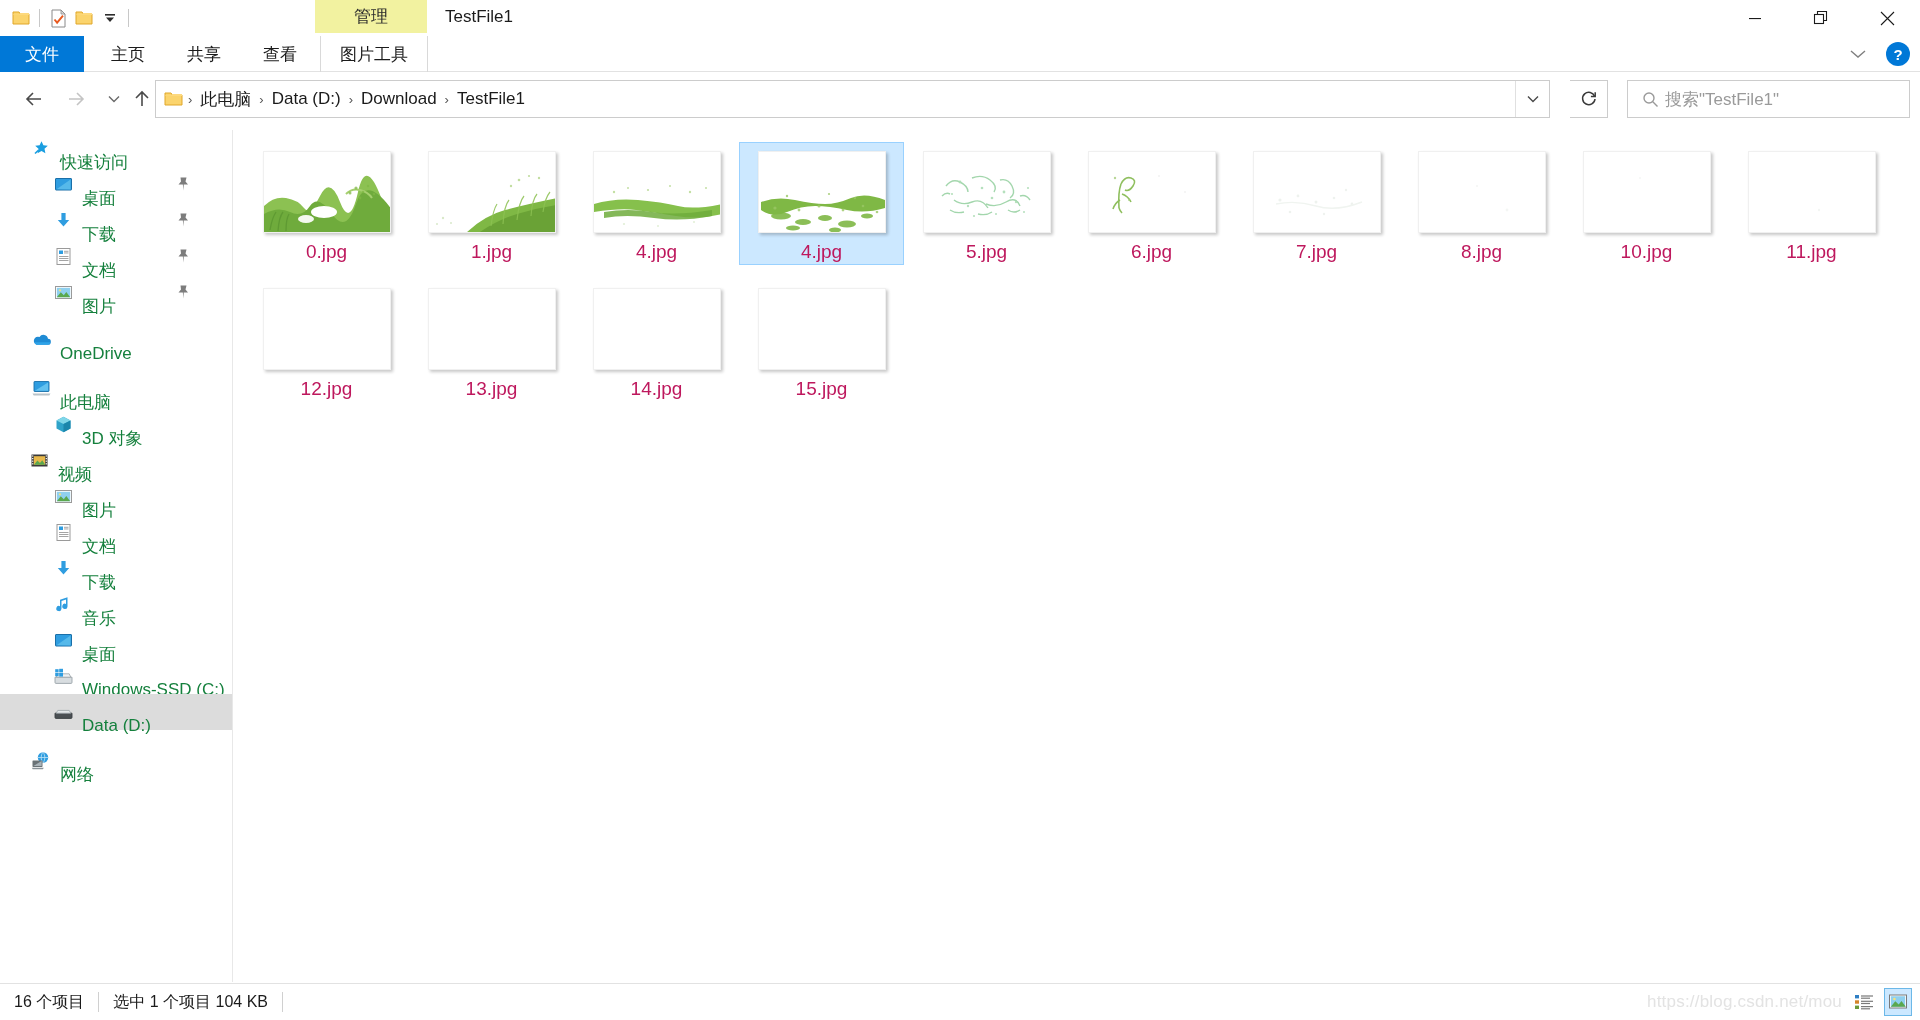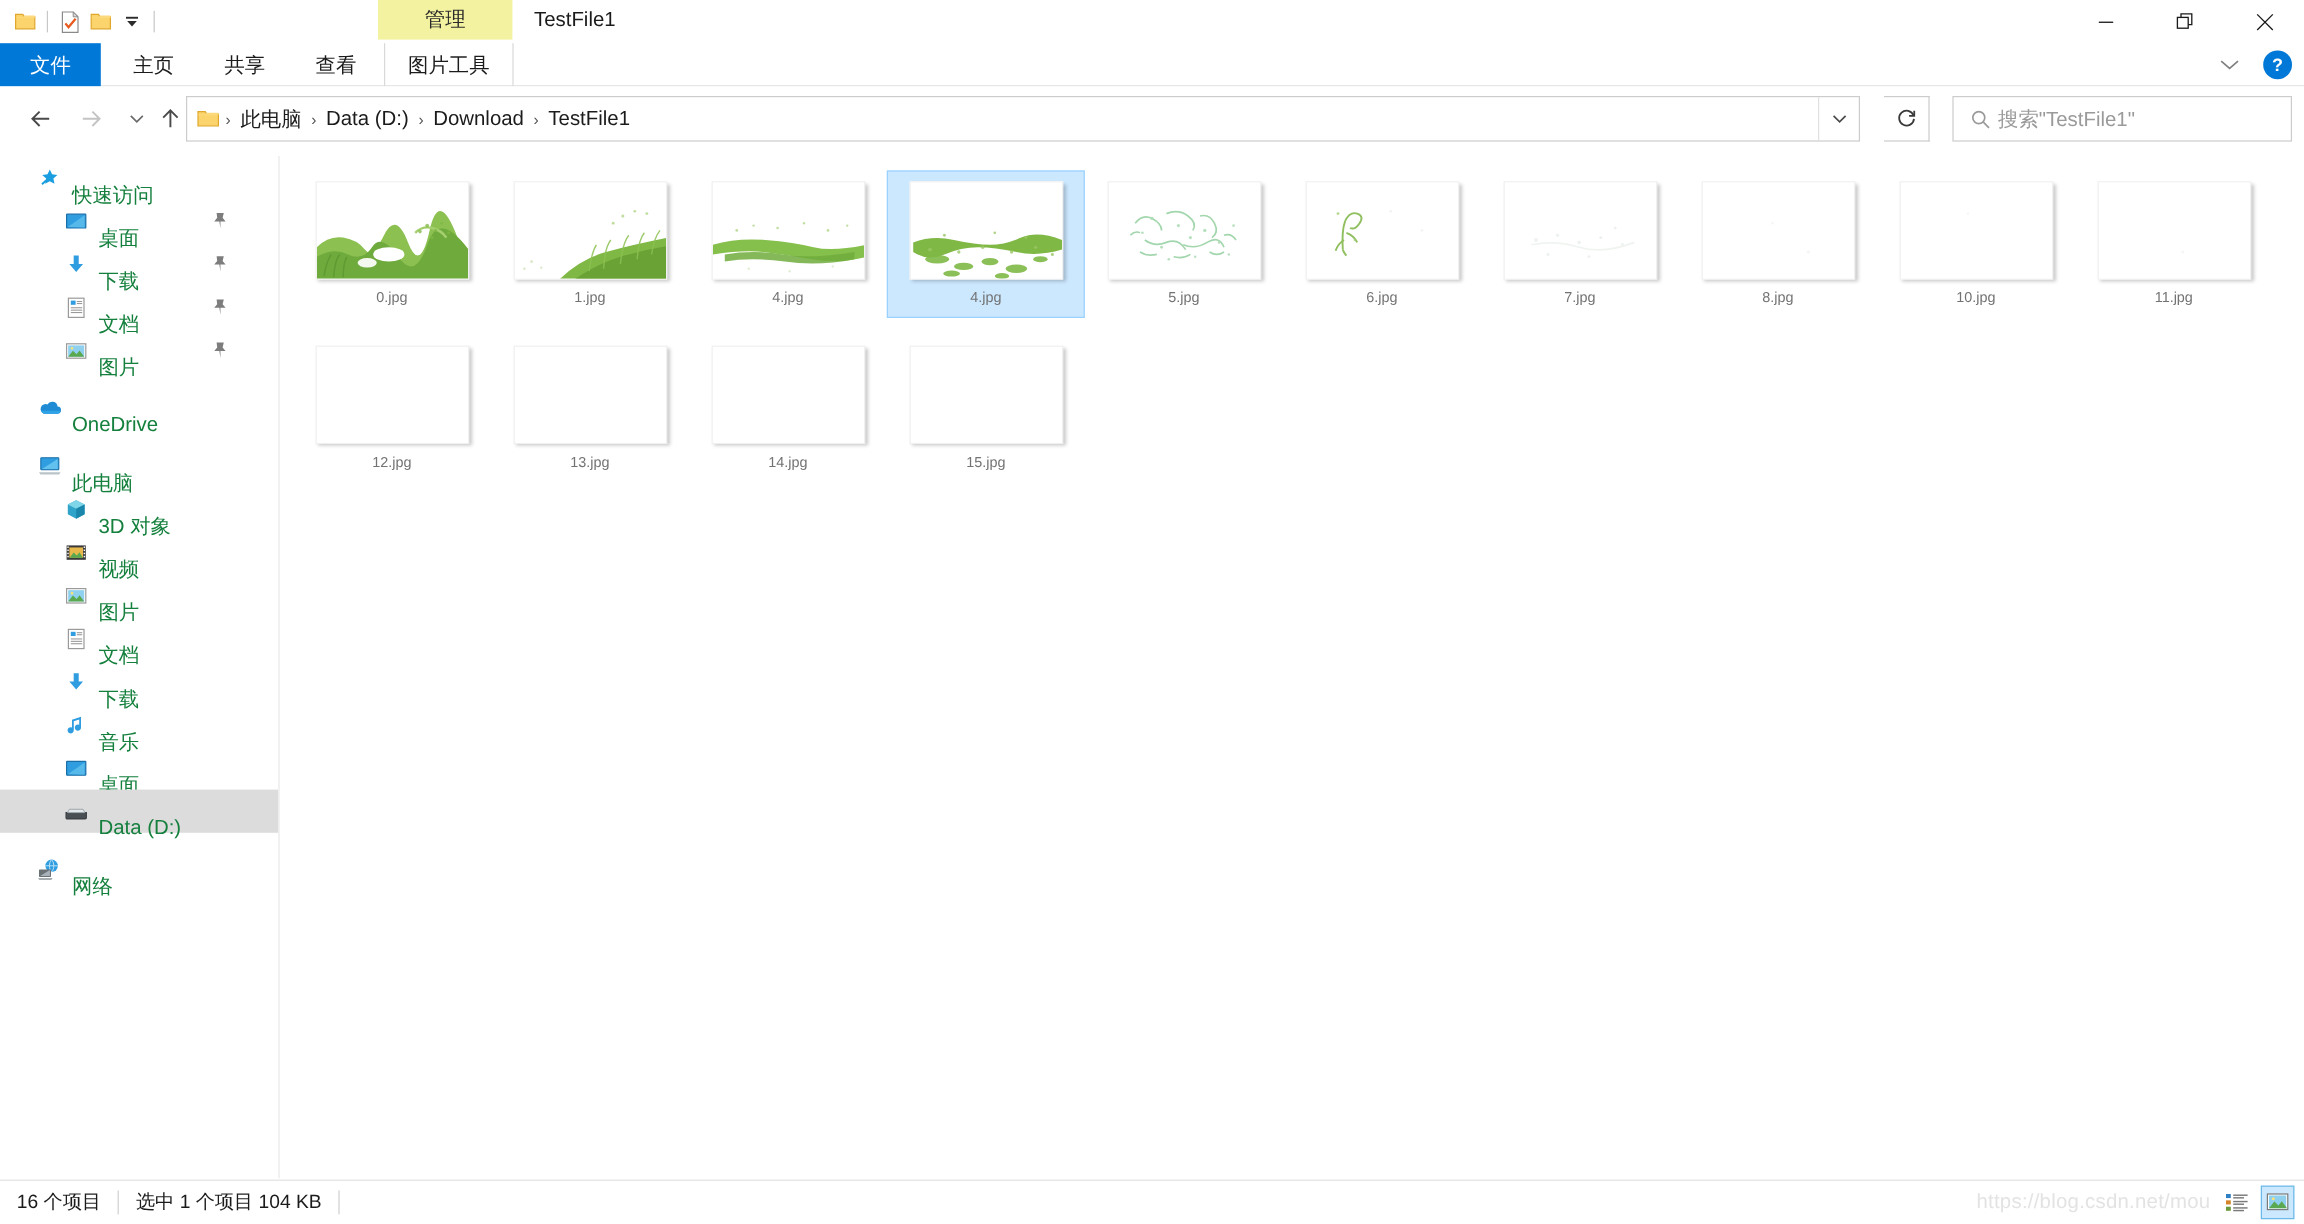--- a/index.html
+++ b/index.html
@@ -102,21 +102,21 @@
     display: flex; flex-direction: column; align-items: center;
     border: 1px solid transparent; padding-top: 8px;
   }
   .tile.selected { background: #cce8ff; border-color: #99d1ff; }
   .thumb-wrap { width: 128px; height: 82px; display: flex; align-items: center; justify-content: center; }
   .thumb {
     width: 128px; height: 82px; background: #ffffff;
     box-shadow: 2px 2px 3px rgba(0,0,0,0.22); position: relative; overflow: hidden;
     border: 1px solid #f0f0f0;
   }
-  .tile-label { font-size: 12px; color: #737373; margin-top: 8px; }
+  .tile-label { font-size: 19px; color: #be185d; margin-top: 8px; }
 
   
   .statusbar {
     position: absolute; left: 0; top: 983px; width: 1920px; height: 37px;
     background: #ffffff; border-top: 1px solid #e2e2e2;
     display: flex; align-items: center;
   }
   .status-seg { font-size: 16px; color: #1b1b1b; padding: 0 14px; height: 24px;
     display: flex; align-items: center; }
   .status-div { width: 1px; height: 20px; background: #d0d0d0; }
@@ -376,21 +376,21 @@
     <span class="nav-icon">
       <svg width="19" height="19" viewBox="0 0 19 19">
         <path d="M9.5 1.8l7 3.6v8.2l-7 3.6-7-3.6V5.4z" fill="#2fa3c9"></path>
         <path d="M9.5 1.8l7 3.6-7 3.6-7-3.6z" fill="#7fd6e8"></path>
         <path d="M9.5 9l7-3.6v8.2l-7 3.6z" fill="#1b86ab"></path>
       </svg>
     </span>
     <span class="nav-label">3D 对象</span>
   </div>
 
-  <div class="nav-item" style="padding-left:52px;">
+  <div class="nav-item" style="padding-left:28px;">
     <span class="nav-icon">
       <svg width="19" height="19" viewBox="0 0 19 19">
         <rect x="1.5" y="3.5" width="16" height="12" fill="#3a3a3a"></rect>
         <rect x="3.8" y="5.2" width="11.4" height="8.6" fill="#e8b84a"></rect>
         <path d="M4 13.8l3.4-4.4 2.6 2.6 2.2-2.8 3 4.6z" fill="#5aa84f"></path>
         <g fill="#ffffff">
           <rect x="2.1" y="4.4" width="1.2" height="1.2"></rect>
             <rect x="2.1" y="7" width="1.2" height="1.2"></rect>
           <rect x="2.1" y="9.6" width="1.2" height="1.2"></rect>
             <rect x="2.1" y="12.2" width="1.2" height="1.2"></rect>
@@ -454,20 +454,35 @@
   <div class="nav-item" style="padding-left:52px;">
     <span class="nav-icon">
       <svg width="19" height="19" viewBox="0 0 19 19">
         <rect x="1.5" y="3.5" width="16" height="11.5" rx="0.5" fill="#2f9de0" stroke="#1a6fa8" stroke-width="1"></rect>
         <path d="M2.5 14.2L16.5 4.4v10.2z" fill="#56b9ea"></path>
       </svg>
     </span>
     <span class="nav-label">桌面</span>
   </div>
 
+  <div class="nav-item" style="padding-left:52px;">
+    <span class="nav-icon">
+      <svg width="21" height="17" viewBox="0 0 21 17">
+        <path d="M2 9.2h17v5.2a1 1 0 0 1-1 1H3a1 1 0 0 1-1-1z" fill="#d8dde0" stroke="#9aa3a8" stroke-width="0.9"></path>
+        <path d="M3.2 9.2l1.6-3.4h11.4l1.6 3.4z" fill="#eef1f3" stroke="#9aa3a8" stroke-width="0.8"></path>
+        <g fill="#2f9de0">
+          <rect x="2.2" y="1.2" width="3.4" height="3.2"></rect>
+            <rect x="6.2" y="0.8" width="3.8" height="3.6"></rect>
+          <rect x="2.2" y="5" width="3.4" height="3.2"></rect>
+            <rect x="6.2" y="5" width="3.8" height="3.6"></rect>
+        </g>
+      </svg>
+    </span>
+    <span class="nav-label">Windows-SSD (C:)</span>
+  </div>
 
   <div class="nav-item selected" style="padding-left:52px;">
     <span class="nav-icon">
       <svg width="21" height="17" viewBox="0 0 21 17">
         <path d="M2 9.2h17v4.2a1 1 0 0 1-1 1H3a1 1 0 0 1-1-1z" fill="#4a4f53" stroke="#3a3f43" stroke-width="0.9"></path>
         <path d="M3.2 9.2l1.6-2.8h11.4l1.6 2.8z" fill="#e4e8ea" stroke="#9aa3a8" stroke-width="0.8"></path>
       </svg>
     </span>
     <span class="nav-label">Data (D:)</span>
   </div>

